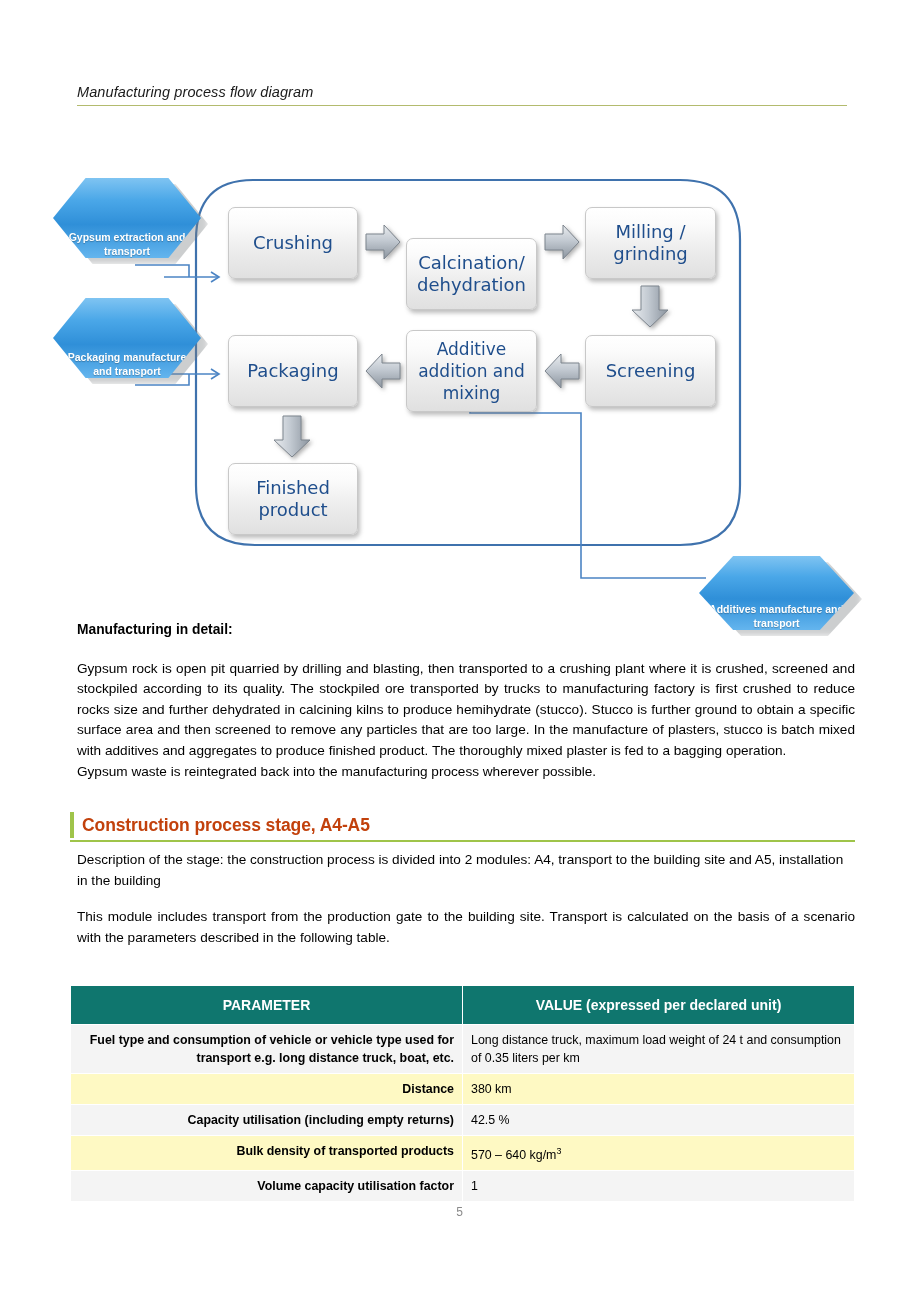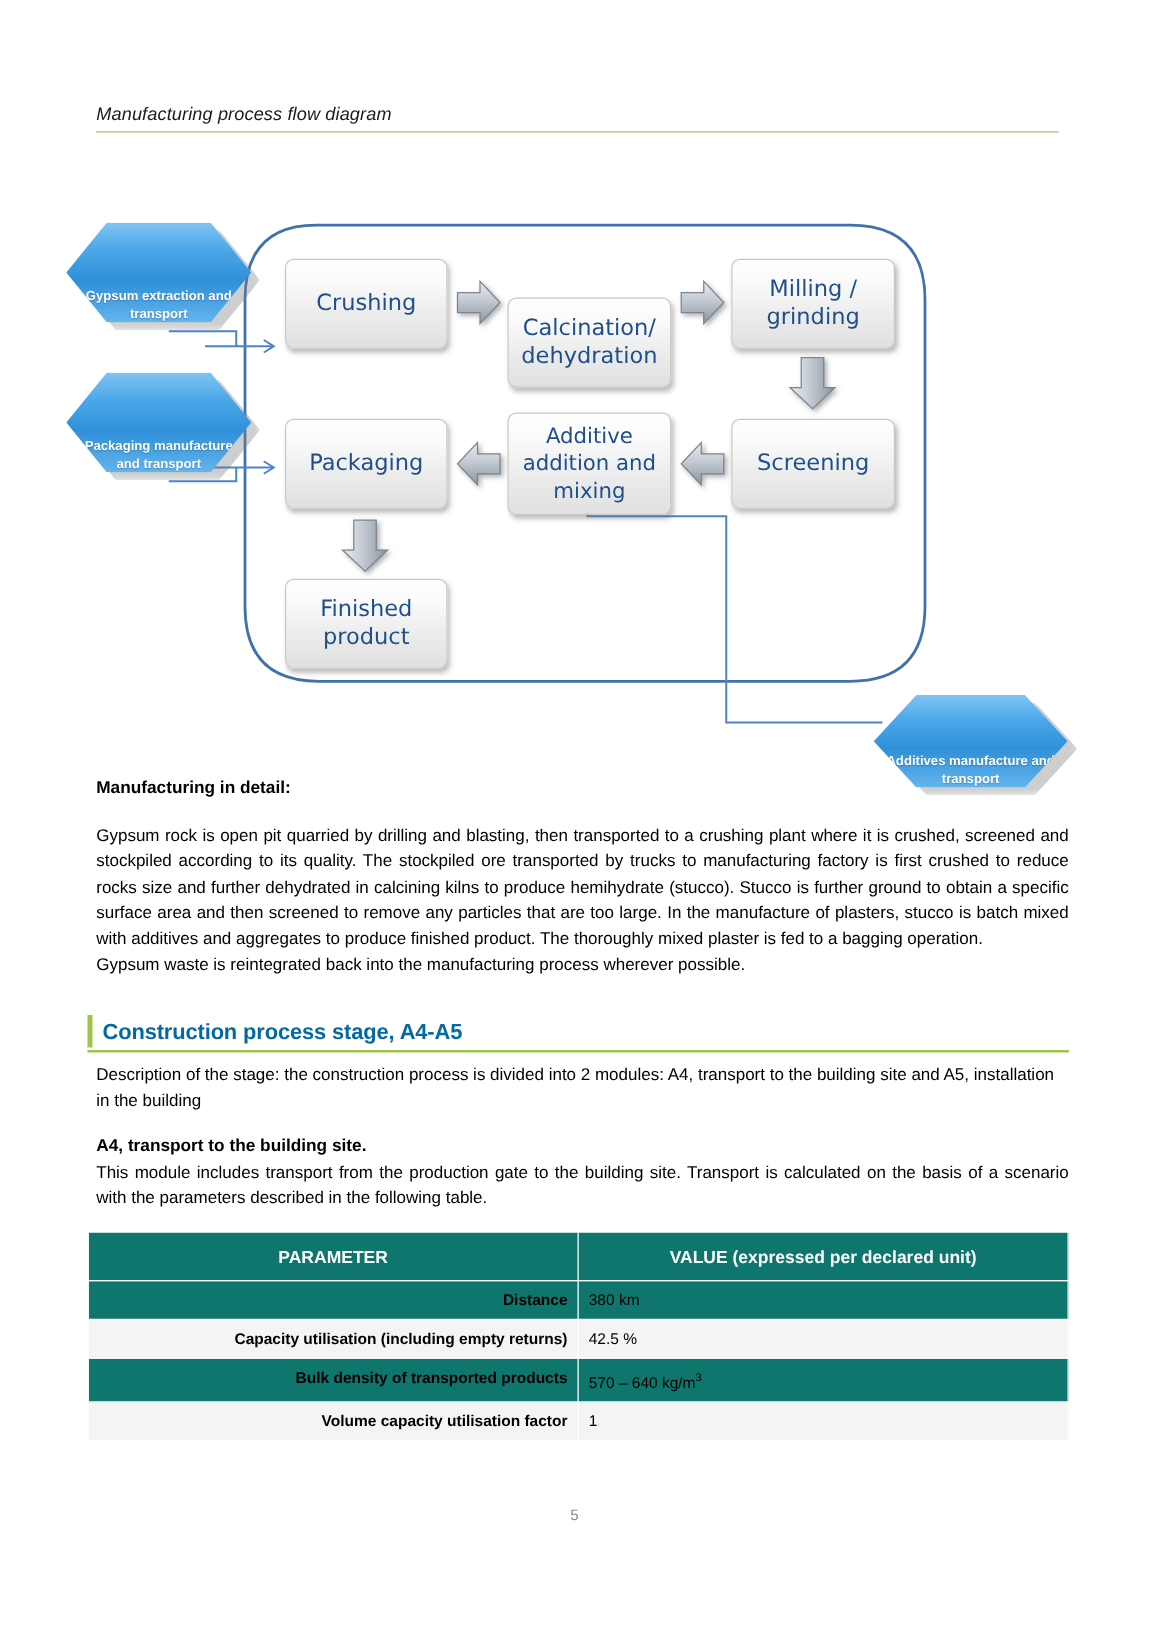--- a/index.html
+++ b/index.html
@@ -114,21 +114,21 @@
   .section-head .sh-row {
     display: flex;
     align-items: center;
     border-left: 4px solid #9fc44a;
     padding-left: 8px;
     height: 26px;
   }
   .section-head .sh-title {
     font-size: 17.5px;
     font-weight: bold;
-    color: #0369a1;
+    color: #c2410c;
     letter-spacing: -.1px;
   }
   .section-head .sh-rule {
     margin-top: 2px;
     height: 1.5px;
     width: 785px;
     background: #9fc44a;
   }
 
   
@@ -156,21 +156,21 @@
     vertical-align: top;
     border: 1px solid #ffffff;
   }
   .ptable td.pname {
     text-align: right;
     font-weight: bold;
     width: 392px;
   }
   .ptable td.pval { text-align: left; }
   .row-a td { background: #f4f4f4; }
-  .row-b td { background: #0f766e; }
+  .row-b td { background: #fef9c3; }
 
   
   .page-num {
     position: absolute;
     left: 0; top: 1205px;
     width: 919px;
     text-align: center;
     font-size: 12px;
     color: #8a8a8a;
   }
@@ -294,32 +294,35 @@
 <div class="section-head">
   <div class="sh-row">
     <span class="sh-title">Construction process stage, A4-A5</span>
   </div>
   <div class="sh-rule"></div>
 </div>
 
 <div class="body-block" style="top:850px;">
   <div>Description of the stage: the construction process is divided into 2 modules: A4, transport to the building site and A5, installation in the building</div>
   <div style="height:16px"></div>
-  <div class="lead-title">A4, transport to the building site.</div>
   <div class="justify">This module includes transport from the production gate to the building site. Transport is calculated on the basis of a scenario with the parameters described in the following table.</div>
 </div>
 
 <table class="ptable">
   <thead>
     <tr>
       <th>PARAMETER</th>
       <th>VALUE (expressed per declared unit)</th>
     </tr>
   </thead>
   <tbody>
+    <tr class="row-a">
+      <td class="pname">Fuel type and consumption of vehicle or vehicle type used for transport e.g. long distance truck, boat, etc.</td>
+      <td class="pval">Long distance truck, maximum load weight of 24 t and consumption of 0.35 liters per km</td>
+    </tr>
     <tr class="row-b">
       <td class="pname">Distance</td>
       <td class="pval">380 km</td>
     </tr>
     <tr class="row-a">
       <td class="pname">Capacity utilisation (including empty returns)</td>
       <td class="pval">42.5 %</td>
     </tr>
     <tr class="row-b">
       <td class="pname">Bulk density of transported products</td>

